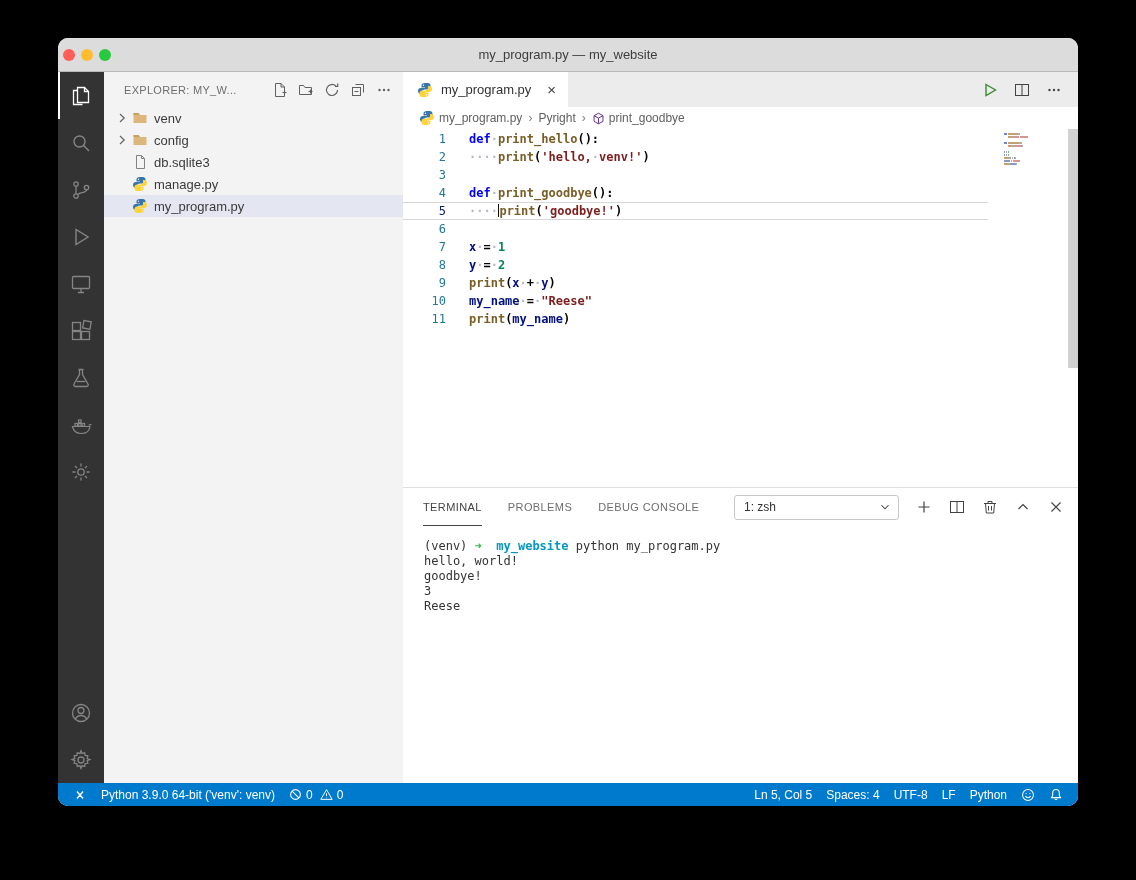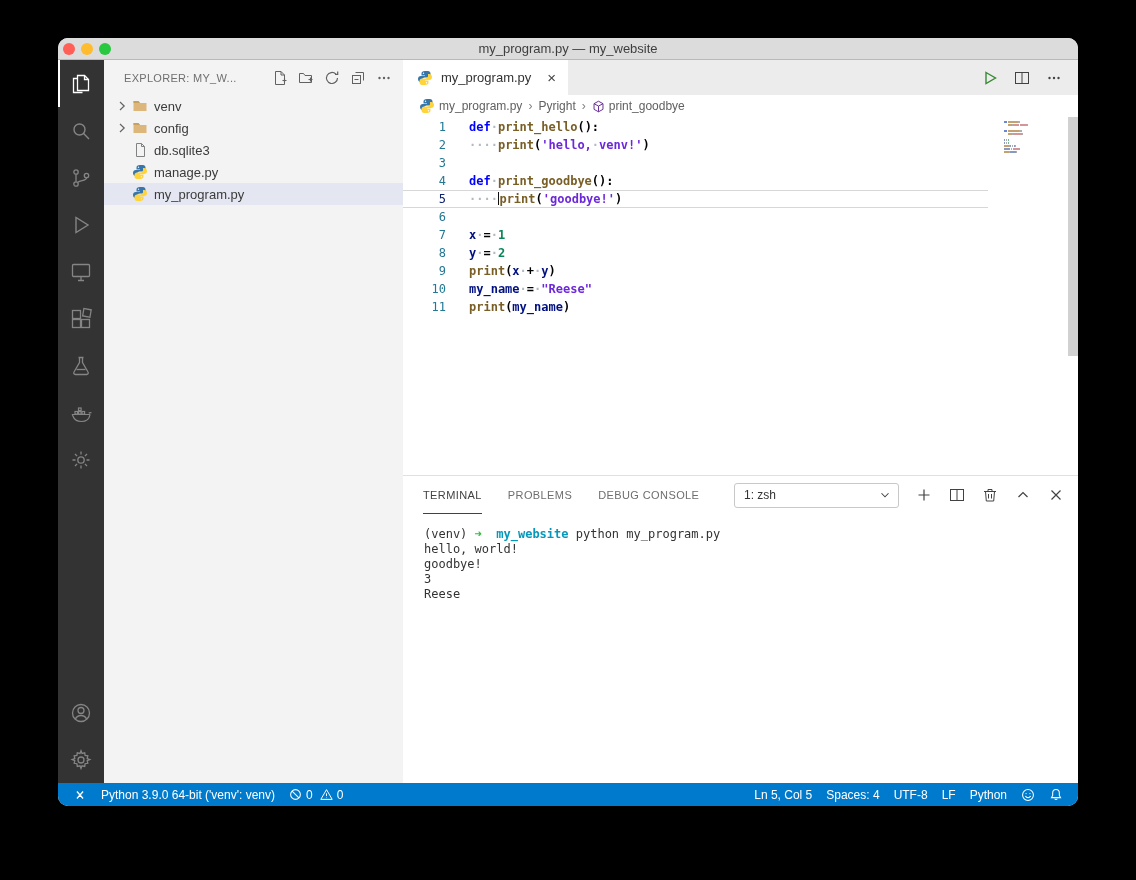--- a/index.html
+++ b/index.html
@@ -3,21 +3,21 @@
 <meta charset="utf-8">
 <style>
   *{box-sizing:border-box;margin:0;padding:0;}
   html,body{width:1136px;height:880px;}
   body{background:#000;position:relative;font-family:"Liberation Sans",sans-serif;-webkit-font-smoothing:antialiased;}
 
   .window{position:absolute;left:58px;top:38px;width:1020px;height:768px;border-radius:10px;
     overflow:hidden;background:#fff;box-shadow:0 22px 60px rgba(0,0,0,.65);display:flex;flex-direction:column;}
 
   
-  .titlebar{height:22px;background:#dcdcdc;border-bottom:1px solid #b9b9b9;position:relative;
+  .titlebar{height:34px;background:#dcdcdc;border-bottom:1px solid #b9b9b9;position:relative;
     display:flex;align-items:center;flex:none;}
   .lights{position:absolute;left:5px;top:0;bottom:0;display:flex;align-items:center;gap:6px;}
   .light{width:12px;height:12px;border-radius:50%;display:inline-block;}
   .light.red{background:#ff5f57;}.light.yellow{background:#febc2e;}.light.green{background:#28c840;}
   .title{flex:1;text-align:center;font-size:13px;color:#3e3e3e;}
 
   .main{flex:1;display:flex;min-height:0;}
 
   
   .activitybar{width:46px;background:#333;display:flex;flex-direction:column;justify-content:space-between;flex:none;}
@@ -51,21 +51,21 @@
   .crumb-sep{color:#818181;}
 
   
   .code-area{position:relative;height:358px;flex:none;font:12px/18px "DejaVu Sans Mono",monospace;overflow:hidden;}
   #codeLines{margin-right:90px;padding-top:1px;}
   .code-line{display:flex;height:18px;position:relative;}
   .code-line.active{box-shadow:inset 0 1px #d7d7d7, inset 0 -1px #d7d7d7;}
   .ln{width:43px;text-align:right;color:#237893;flex:none;user-select:none;}
   .code-line.active .ln{color:#0b216f;}
   .lc{margin-left:23px;white-space:pre;font-weight:bold;}
-  .tk-kw{color:#0000ff;}.tk-fn{color:#795E26;}.tk-str{color:#6d28d9;}.tk-num{color:#098658;}
+  .tk-kw{color:#0000ff;}.tk-fn{color:#795E26;}.tk-str{color:#7f1d1d;}.tk-num{color:#098658;}
   .tk-var{color:#001080;}.tk-op{color:#000;}.tk-pl{color:#000;}.tk-ws{color:#b3b8c2;}
   .caret{display:inline-block;width:1.5px;height:13px;background:#111;vertical-align:-2px;}
   .minimap{position:absolute;right:14px;top:4px;width:60px;opacity:.8;}
   .mm-line{height:2px;margin-bottom:1px;display:flex;}
   .mm-seg{height:2px;display:inline-block;}
   .vscroll{position:absolute;top:0;right:0;width:10px;height:239px;background:#c6c6c6;opacity:.8;}
 
   
   .panel{flex:1;display:flex;flex-direction:column;border-top:1px solid #e0e0e0;min-height:0;}
   .panel-header{height:38px;display:flex;align-items:center;padding:0 14px 0 20px;flex:none;}

